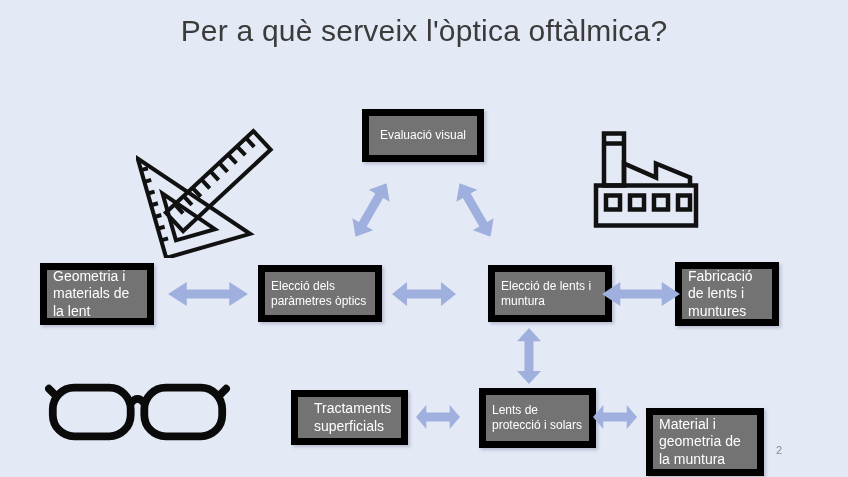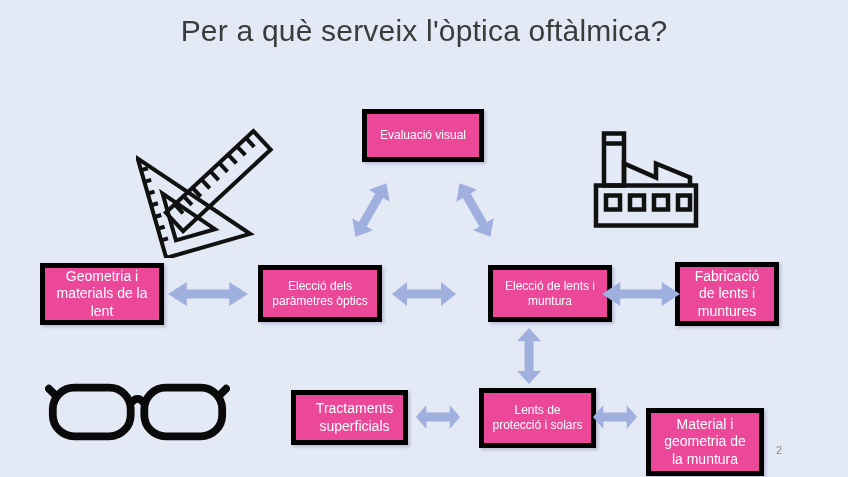--- a/index.html
+++ b/index.html
@@ -11,34 +11,34 @@
     overflow:hidden;
   }
   .title {
     position:absolute; top:14px; left:0; width:100%;
     margin:0; text-align:center;
     font-size:30px; font-weight:400; color:#3b3b3b;
     letter-spacing:.2px;
   }
   .node {
     position:absolute;
-    background:#ec4899;
-    border:5px solid #000000;
+    background:#737373;
+    border:7px solid #000000;
     box-shadow:2px 2px 3px rgba(100,110,140,.35);
     color:#ffffff;
     display:flex; align-items:center; justify-content:center;
-    text-align:center;
+    text-align:left;
     line-height:1.25;
     padding:3px 6px;
     box-sizing:border-box;
   }
   .fs-sm { font-size:12px; }
   .fs-lg { font-size:14px; }
   .n-evaluacio  { left:362px; top:109px; width:122px; height:53px; }
-  .n-geometria  { left:40px;  top:263px; width:124px; height:62px; }
+  .n-geometria  { left:40px;  top:263px; width:114px; height:62px; }
   .n-parametres { left:258px; top:265px; width:124px; height:57px; }
   .n-lents      { left:488px; top:265px; width:124px; height:57px; }
   .n-fabricacio { left:675px; top:262px; width:104px; height:64px; }
   .n-tractaments{ left:291px; top:390px; width:117px; height:55px;padding-left:16px; }
   .n-proteccio  { left:468px; top:388px; width:117px; height:60px;margin-left:11px; }
   .n-material   { left:646px; top:380px; width:118px; height:68px;margin-top:28px; }
 
   .arrow { position:absolute; }
   .arrow polygon { fill:#a0b0de; }
   .arrow-a  { left:168px; top:281px; width:80px; height:26px; }

